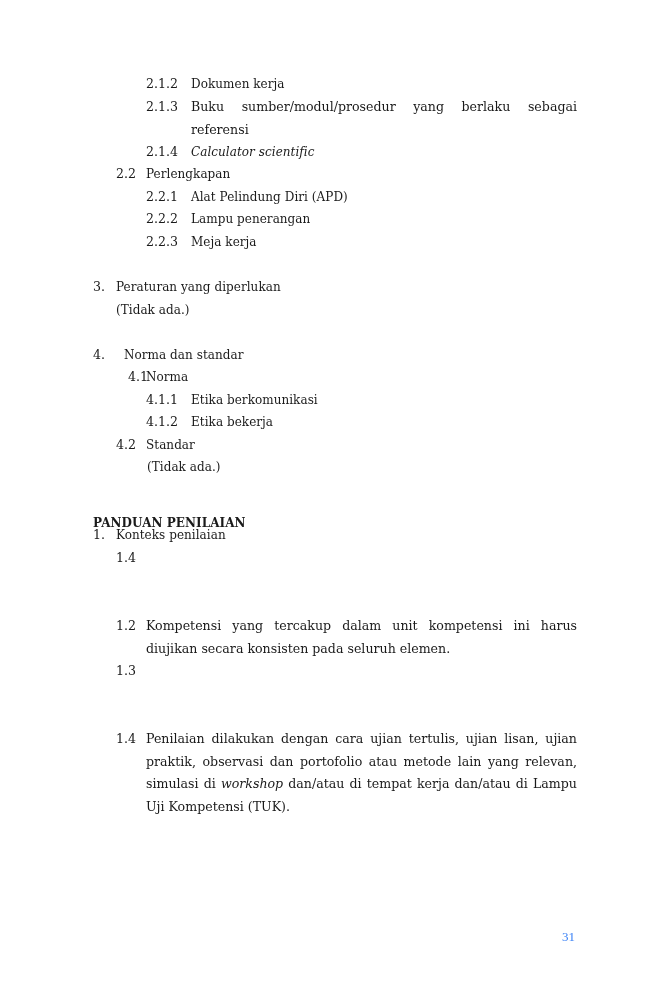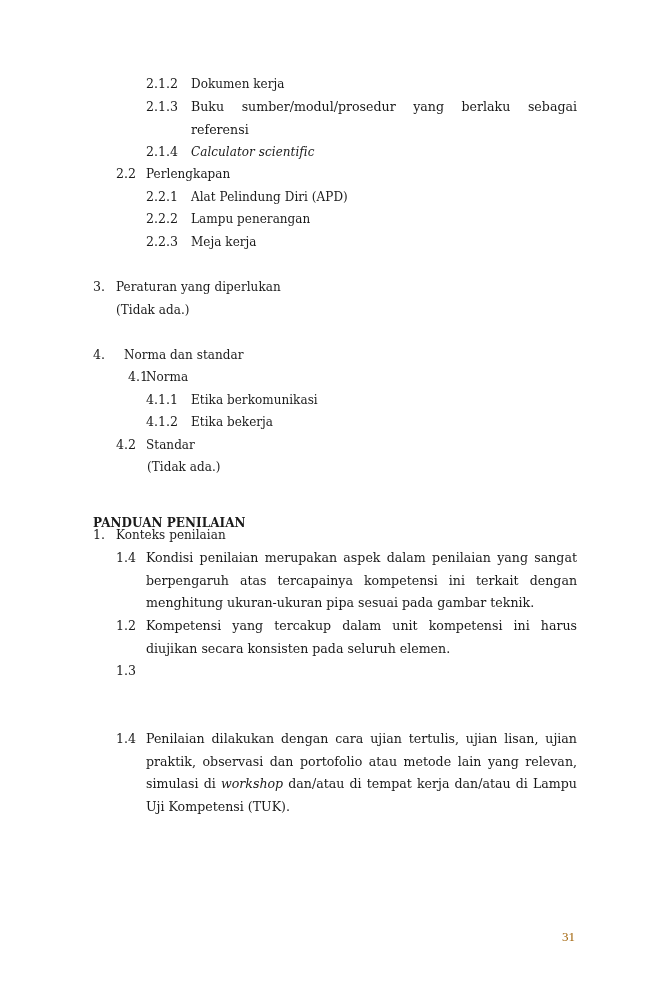--- a/index.html
+++ b/index.html
@@ -51,21 +51,21 @@
     text-align: left;
   }
   .bold { font-weight: bold; }
   .italic { font-style: italic; }
   .pageno {
     position: absolute;
     left: 562px;
     top: 929px;
     font-size: 13px;
     font-family: "Liberation Serif", serif;
-    color: #a16207;
+    color: #3b82f6;
   }
 </style>
 </head>
 <body>
 
 <div class="page">
 
   <span class="num" style="left:146px; top:73px;">2.1.2</span>
   <span class="line" style="left:191px; top:73px;">Dokumen kerja</span>
 
@@ -109,25 +109,20 @@
   <span class="num" style="left:116px; top:434px;">4.2</span>
   <span class="line" style="left:146px; top:434px;">Standar</span>
   <span class="line" style="left:147px; top:456px;">(Tidak ada.)</span>
 
   <span class="line bold" style="left:93px; top:502px;margin-top:10px;">PANDUAN PENILAIAN</span>
 
   <span class="num" style="left:93px; top:524px;">1.</span>
   <span class="line" style="left:116px; top:524px;">Konteks penilaian</span>
 
   <span class="num" style="left:116px; top:547px;">1.4</span>
-  <div class="block" style="left:146px; top:547px; width:431px;">
-    <span class="jl">Kondisi penilaian merupakan aspek dalam penilaian yang sangat</span>
-    <span class="jl">berpengaruh atas tercapainya kompetensi ini terkait dengan</span>
-    <span class="ll">menghitung ukuran-ukuran pipa sesuai pada gambar teknik.</span>
-  </div>
 
   <span class="num" style="left:116px; top:615px;">1.2</span>
   <div class="block" style="left:146px; top:615px; width:431px;">
     <span class="jl">Kompetensi yang tercakup dalam unit kompetensi ini harus</span>
     <span class="ll">diujikan secara konsisten pada seluruh elemen.</span>
   </div>
 
   <span class="num" style="left:116px; top:660px;">1.3</span>
 
   <span class="num" style="left:116px; top:728px;">1.4</span>

